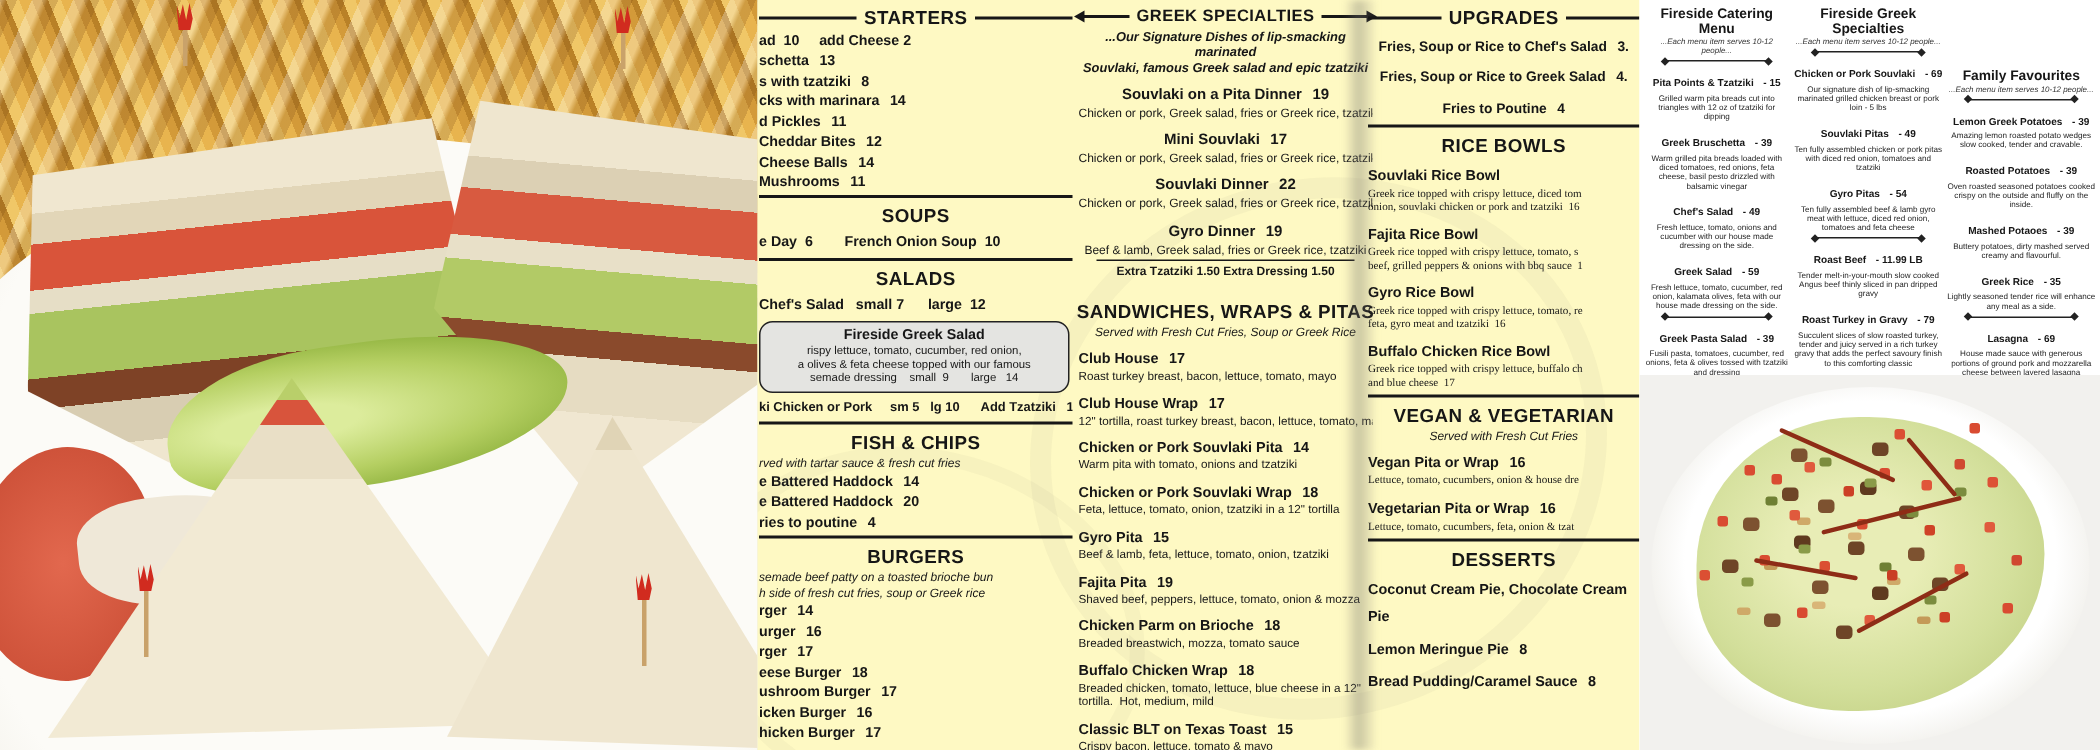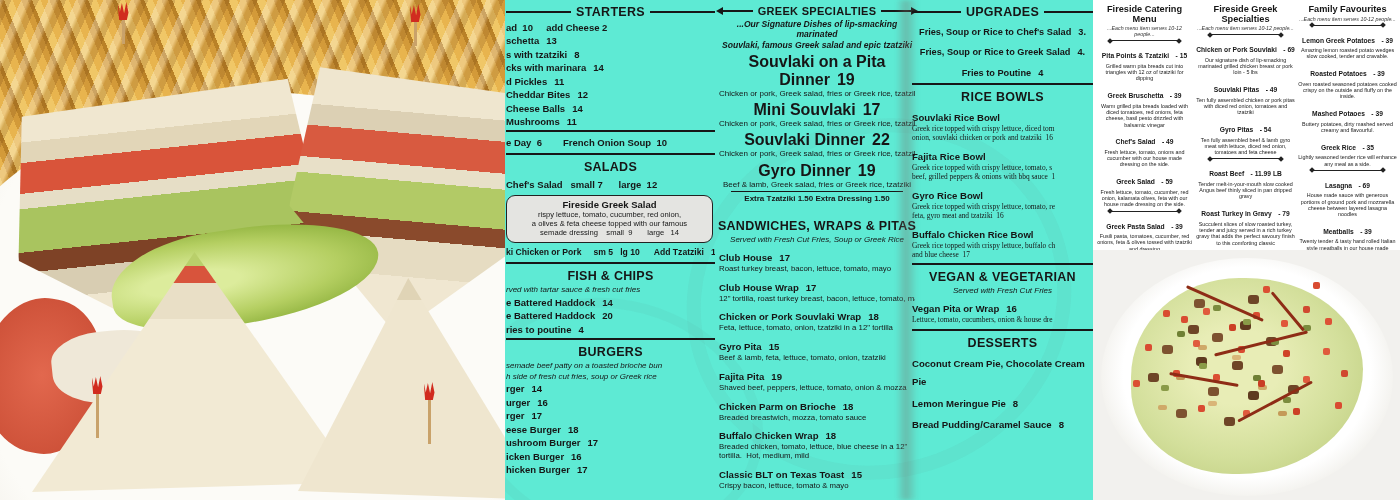--- a/index.html
+++ b/index.html
@@ -33,21 +33,21 @@
   .s-front-r{left:298px;top:278px;width:245px;height:222px;
     background:linear-gradient(180deg,#e0d4b6 0 10%,#efe6cf 10% 100%);
     clip-path:polygon(45% 0,100% 100%,0 96%);}
   .pick{position:absolute;width:2.5px;height:46px;background:#c9a26a;}
   .pick::before{content:"";position:absolute;left:-4.5px;top:-17px;width:11px;height:19px;background:#d12b1f;
     clip-path:polygon(0 0,20% 60%,40% 10%,60% 65%,80% 5%,100% 60%,85% 100%,15% 100%);}
   .pick1{left:96px;top:392px;}  .pick2{left:428px;top:398px;}
   .pick3{left:122px;top:18px;height:26px;}  .pick4{left:414px;top:20px;height:26px;}
 
   
-  .page-center{position:absolute;left:505px;top:0;width:588px;height:500px;background:#5eead4;overflow:hidden;}
+  .page-center{position:absolute;left:505px;top:0;width:588px;height:500px;background:#fef9c3;overflow:hidden;}
   .page-center::before{content:"";position:absolute;left:180px;top:120px;width:360px;height:330px;border-radius:50%;
     border:14px solid rgba(90,90,90,.05);transform:rotate(-20deg);}
   .page-center::after{content:"";position:absolute;left:-40px;top:300px;width:280px;height:220px;border-radius:50%;
     border:10px solid rgba(90,90,90,.045);transform:rotate(15deg);}
   .fold{position:absolute;left:391px;top:0;width:22px;height:500px;
     background:linear-gradient(90deg,rgba(0,0,0,0),rgba(118,116,108,.38) 45%,rgba(0,0,0,0));filter:blur(2px);}
   .col{position:absolute;top:0;}
   .col1{left:1px;width:209px;}
   .col2{left:214px;width:196px;}
   .col3{left:407px;width:181px;}
@@ -72,21 +72,21 @@
 
   
   .mi{margin:2.5px 0;}
   .mi .nm{font-weight:700;}
   .mi .pr{font-weight:700;margin-left:7px;}
   .mi .ds{display:block;white-space:pre;overflow:hidden;line-height:1.15;}
 
   
   .lst-center{text-align:center;}
   .lst-center .mi{margin:3px 0 2.5px;}
-  .lst-center .mi .nm,.lst-center .mi .pr{font-size:16px;}
+  .lst-center .mi .nm,.lst-center .mi .pr{font-size:10px;}
   .lst-center .mi .ds{font-size:8px;}
   .tagline{font-weight:700;font-style:italic;font-size:8.6px;text-align:center;line-height:1.2;margin:1px 0 2px;}
   .extras{font-weight:700;font-size:8px;text-align:center;margin:2px 0 16px;}
   .lst-left .mi{text-align:left;margin:2.8px 0;}
   .lst-left .mi .nm,.lst-left .mi .pr{font-size:9.6px;}
   .lst-left .mi .ds{font-size:7.8px;}
   .col2 .note{text-align:center;}
 
   
   .lst-3 .mi{text-align:left;margin:3.5px 0;}
@@ -94,21 +94,21 @@
   .lst-3 .mi .ds{font-size:7.4px;line-height:1.18;font-family:Liberation Serif, serif;}
   .upg .mi{text-align:center;margin:2.2px 0;}
   .upg .mi .nm,.upg .mi .pr{font-size:9.2px;}
   .col3 .sec-h .ttl{font-size:12.5px;}
 
   
   .page-right{position:absolute;left:1093px;top:0;width:307px;height:500px;background:#fff;overflow:hidden;}
   .p2col{position:absolute;top:5px;text-align:center;}
   .p2a{left:4px;width:95px;}
   .p2b{left:103px;width:99px;}
-  .p2c{left:205px;width:99px;}
+  .p2c{left:205px;width:99px;margin-top:41px;}
   .p2t{font-weight:700;font-size:9.2px;line-height:1.05;}
   .p2tag{font-size:5.3px;font-style:italic;color:#333;margin:1px 0;}
   .p2 .mi{margin:2.6px 0;}
   .p2 .mi .nm{font-size:6.7px;line-height:1.1;}
   .p2 .mi .pr{font-size:6.7px;margin-left:2px;}
   .p2 .mi .pr::before{content:"-  ";}
   .p2 .mi .ds{font-size:5.4px;line-height:1.16;color:#222;white-space:normal;margin-top:.5px;}
   .d-rule{height:1px;background:#222;width:72%;margin:3px auto;position:relative;}
   .d-rule::before,.d-rule::after{content:"";position:absolute;top:-1.5px;width:4px;height:4px;background:#222;transform:rotate(45deg);}
   .d-rule::before{left:-2px;} .d-rule::after{right:-2px;}
@@ -175,20 +175,23 @@
 
           <div class="c1-item mi"><span class="nm">d Pickles</span><span class="pr">11</span></div>
 
           <div class="c1-item mi"><span class="nm">Cheddar Bites</span><span class="pr">12</span></div>
 
           <div class="c1-item mi"><span class="nm">Cheese Balls</span><span class="pr">14</span></div>
 
           <div class="c1-item mi"><span class="nm">Mushrooms</span><span class="pr">11</span></div>
         </div>
       <hr class="hr">
+      <div class="sec-h bare">
+        <span class="ttl">SOUPS</span>
+      </div>
       <div class="c1-item">e Day  6        French Onion Soup  10</div>
       <hr class="hr">
       <div class="sec-h bare">
         <span class="ttl">SALADS</span>
       </div>
       <div class="c1-item">Chef's Salad   small 7      large  12</div>
       <div class="gbox">
         <div class="bt">Fireside Greek Salad</div>
         <div class="bl">rispy lettuce, tomato, cucumber, red onion,</div>
         <div class="bl">a olives &amp; feta cheese topped with our famous</div>
@@ -273,20 +276,24 @@
           <div class="mi">
             <span class="nm">Club House</span><span class="pr">17</span>
             <span class="ds">Roast turkey breast, bacon, lettuce, tomato, mayo</span>
           </div>
 
           <div class="mi">
             <span class="nm">Club House Wrap</span><span class="pr">17</span>
             <span class="ds">12" tortilla, roast turkey breast, bacon, lettuce, tomato, mayo</span>
           </div>
 
+          <div class="mi">
+            <span class="nm">Chicken or Pork Souvlaki Pita</span><span class="pr">14</span>
+            <span class="ds">Warm pita with tomato, onions and tzatziki</span>
+          </div>
 
           <div class="mi">
             <span class="nm">Chicken or Pork Souvlaki Wrap</span><span class="pr">18</span>
             <span class="ds">Feta, lettuce, tomato, onion, tzatziki in a 12" tortilla</span>
           </div>
 
           <div class="mi">
             <span class="nm">Gyro Pita</span><span class="pr">15</span>
             <span class="ds">Beef &amp; lamb, feta, lettuce, tomato, onion, tzatziki</span>
           </div>
@@ -379,20 +386,24 @@
         <span class="ttl">VEGAN &amp; VEGETARIAN</span>
       </div>
       <div class="note" style="text-align:center">Served with Fresh Cut Fries</div>
       <div class="lst-3">
 
           <div class="mi">
             <span class="nm">Vegan Pita or Wrap</span><span class="pr">16</span>
             <span class="ds">Lettuce, tomato, cucumbers, onion &amp; house dre</span>
           </div>
 
+          <div class="mi">
+            <span class="nm">Vegetarian Pita or Wrap</span><span class="pr">16</span>
+            <span class="ds">Lettuce, tomato, cucumbers, feta, onion &amp; tzat</span>
+          </div>
         </div>
       <hr class="hr">
       <div class="sec-h bare">
         <span class="ttl">DESSERTS</span>
       </div>
       <div class="lst-3">
 
           <div class="mi">
             <span class="nm">Coconut Cream Pie, Chocolate Cream Pie</span>
           </div>

